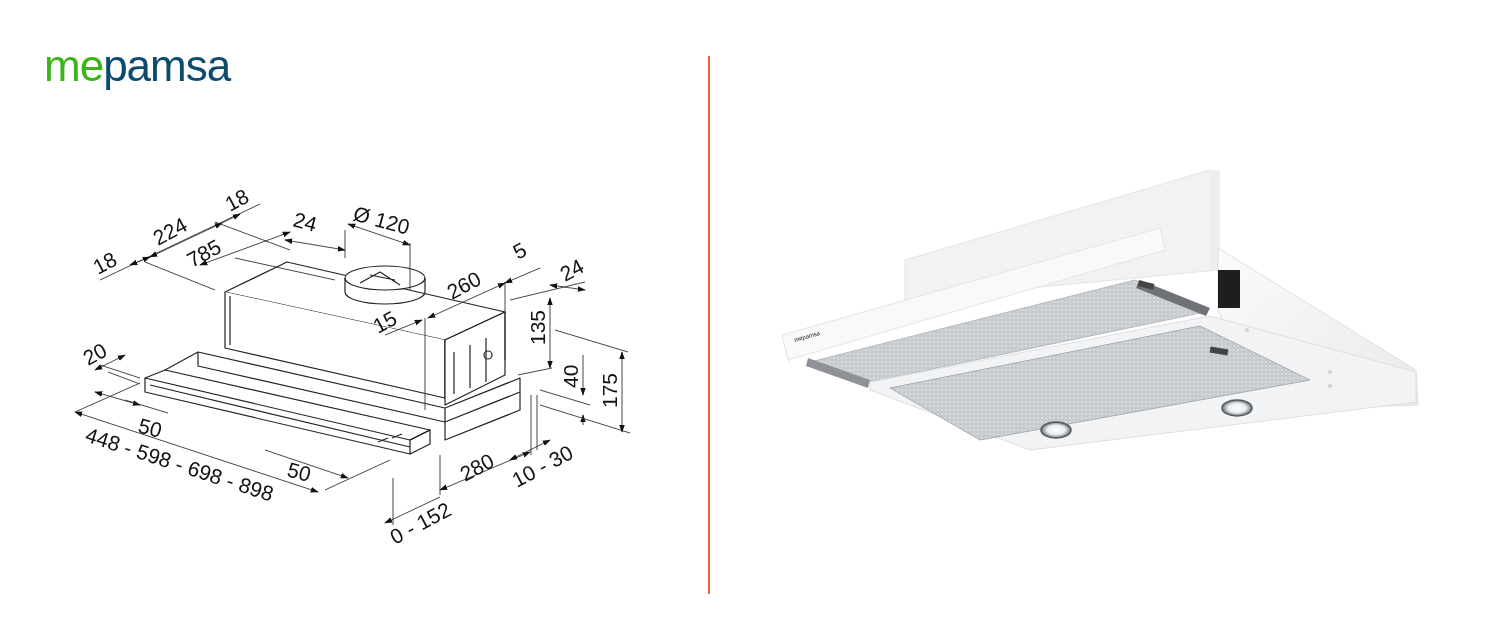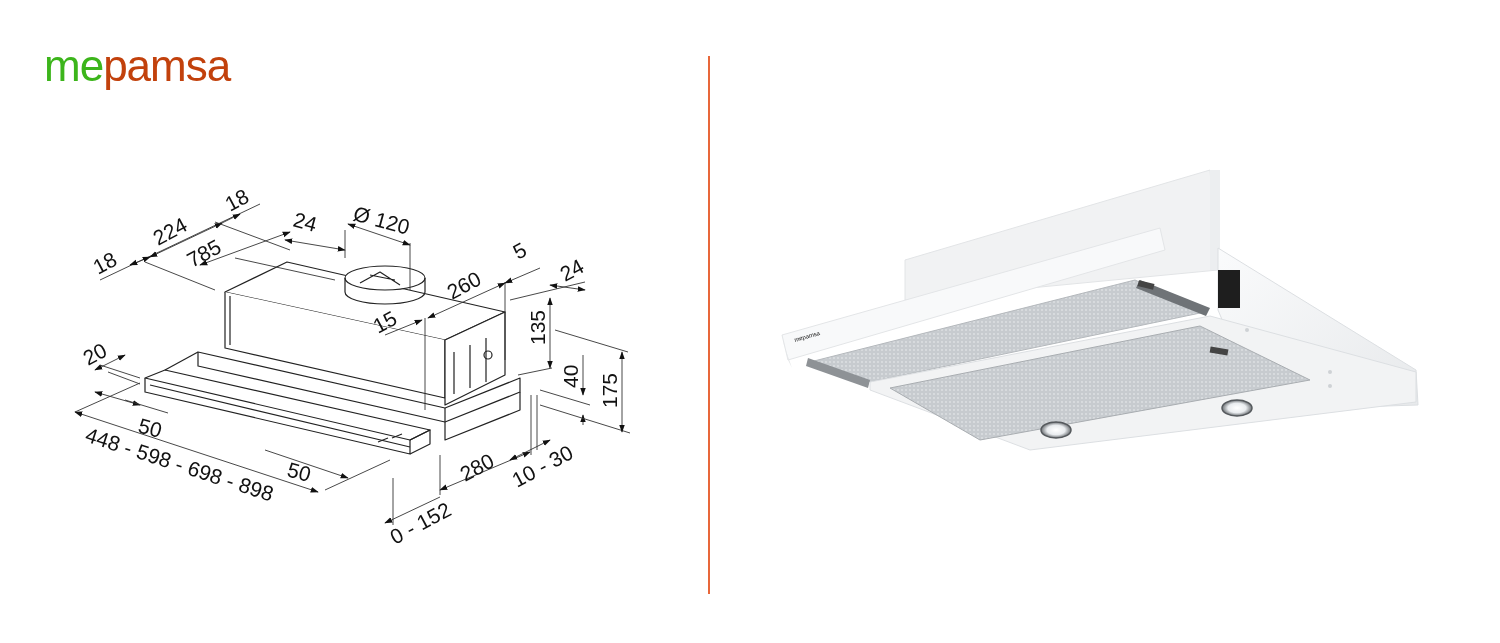--- a/index.html
+++ b/index.html
@@ -1,19 +1,19 @@
 <!DOCTYPE html>
 <html><head>
   <meta charset="utf-8">
   <style>
     html, body { margin: 0; padding: 0; background: #ffffff; }
     body { width: 1500px; height: 643px; position: relative; overflow: hidden; font-family: "Liberation Sans", sans-serif; }
     .logo { position: absolute; left: 44px; top: 44px; font-family: "Liberation Sans", sans-serif; font-size: 44px; letter-spacing: -1px; line-height: 1; }
     .logo .me { color: #3cb51b; }
-    .logo .pamsa { color: #c2410c; }
+    .logo .pamsa { color: #0c4a6e; }
     .divider { position: absolute; left: 708px; top: 56px; width: 2px; height: 538px; background: #e8673a; }
     .diagram { position: absolute; left: 0; top: 0; width: 700px; height: 643px; }
     .photo { position: absolute; left: 740px; top: 140px; width: 720px; height: 340px; }
     svg text { font-family: "Liberation Sans", sans-serif; fill: #111; }
   </style>
 </head>
 <body>
 
 <div class="logo">
   <span class="me">me</span><span class="pamsa">pamsa</span>

